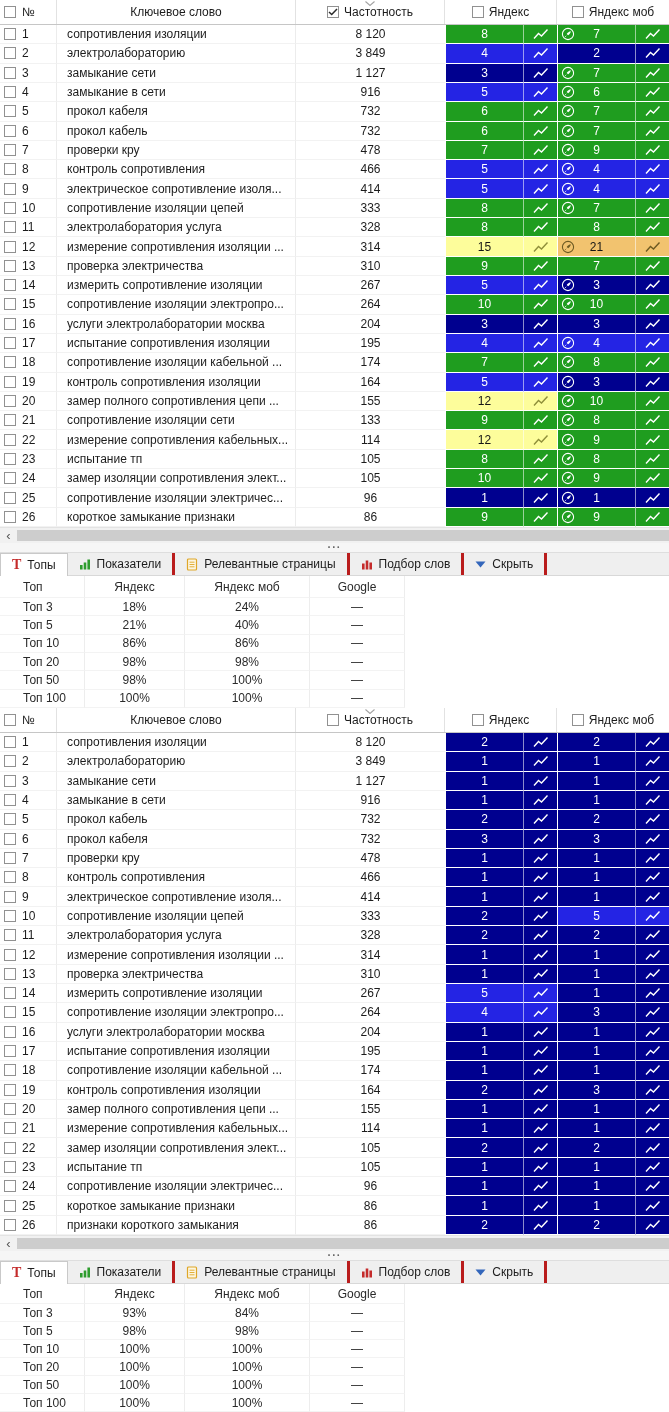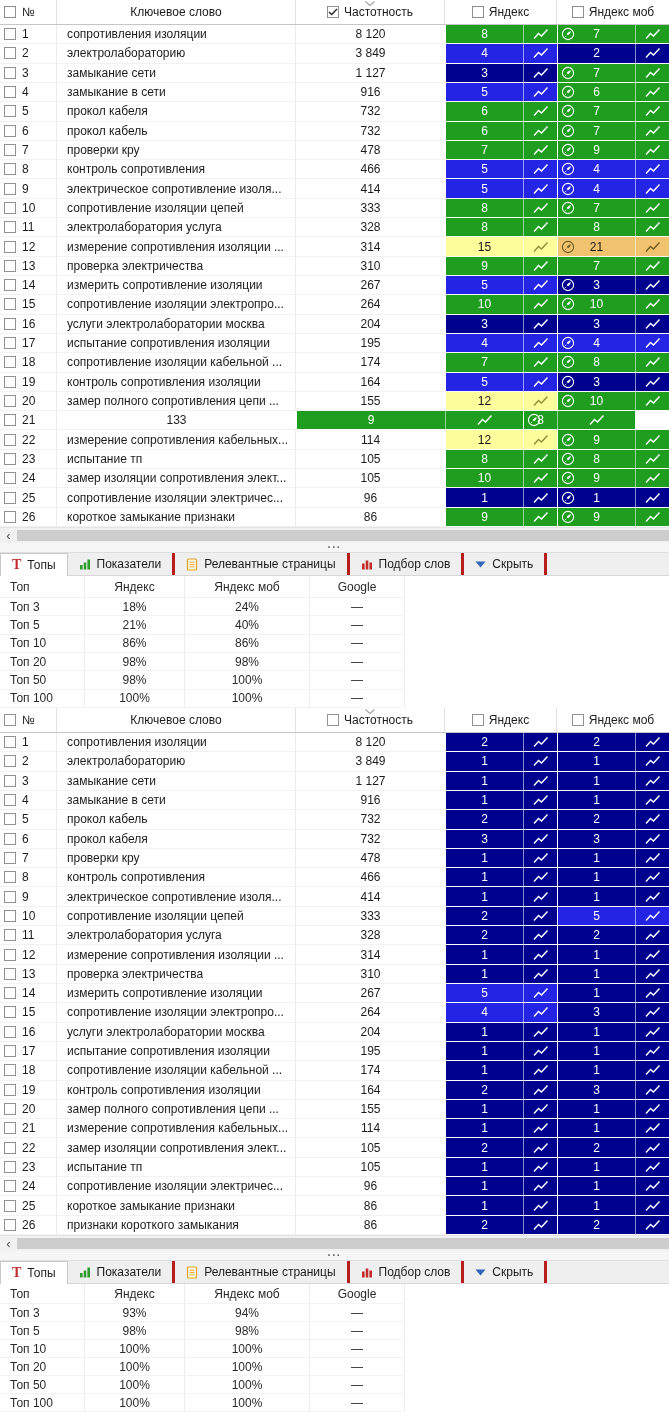--- a/index.html
+++ b/index.html
@@ -69,21 +69,21 @@
   .t-glyph { font-family:"Liberation Serif", serif; font-weight:bold; font-size:14px;
              color:#C42B2B; line-height:12px; }
   
   .sumtable { display:flex; flex-direction:column; background:#fff; }
   .sum1 { height:132px; } .sum1 .sumhead { height:22px; }
   .sum2 { height:128px; } .sum2 .sumhead { height:20px; }
   .sumhead, .sumrow { display:grid; grid-template-columns:85px 100px 125px 95px 1fr; flex:none; }
   .sumrow { flex:1; }
   .sc { display:flex; align-items:center; justify-content:center;
         border-right:1px solid #ededed; border-bottom:1px solid #f3f3f3; color:#2a2a2a; }
-  .sc-first { justify-content:flex-start; padding-left:10px; }
+  .sc-first { justify-content:flex-start; padding-left:23px; }
   .sc-fill { border-right:none; border-bottom:none; }
 </style>
 </head>
 <body>
 
 <div>
   <div class="kwhead">
     <div class="hc hc-num">
       <span class="cb" id="t1-num-cb">
           <svg width="10" height="8" viewBox="0 0 10 8">
@@ -878,20 +878,21 @@
       </div>
       <div class="kwrow">
         <div class="c c-num">
           <span class="cb">
             <svg width="10" height="8" viewBox="0 0 10 8">
               <polyline points="1,4 3.7,6.5 9,1" fill="none" stroke="#2b2b2b" stroke-width="1.5"></polyline>
             </svg>
           </span>
           <span>21</span>
         </div>
+        <div class="c c-kw">сопротивление изоляции сети</div>
         <div class="c c-freq">133</div>
         <div class="c pos tone-green">
           <span class="pv">9</span>
         </div>
         <div class="c chart tone-green">
           <span class="ic">
             <svg width="16" height="12" viewBox="0 0 16 12">
               <polyline points="1,10.5 5.5,5.5 8.5,8 14.5,1.5" fill="none" stroke="currentColor" stroke-width="1.4"></polyline>
             </svg>
           </span>
@@ -2157,21 +2158,21 @@
     <div class="sc sc-first">Топ</div>
     <div class="sc">Яндекс</div>
     <div class="sc">Яндекс моб</div>
     <div class="sc">Google</div>
     <div class="sc sc-fill"></div>
   </div>
 
 <div class="sumrow">
       <div class="sc sc-first">Топ 3</div>
       <div class="sc">93%</div>
-      <div class="sc">94%</div>
+      <div class="sc">84%</div>
       <div class="sc">—</div>
       <div class="sc sc-fill"></div>
     </div>
     <div class="sumrow">
       <div class="sc sc-first">Топ 5</div>
       <div class="sc">98%</div>
       <div class="sc">98%</div>
       <div class="sc">—</div>
       <div class="sc sc-fill"></div>
     </div>

